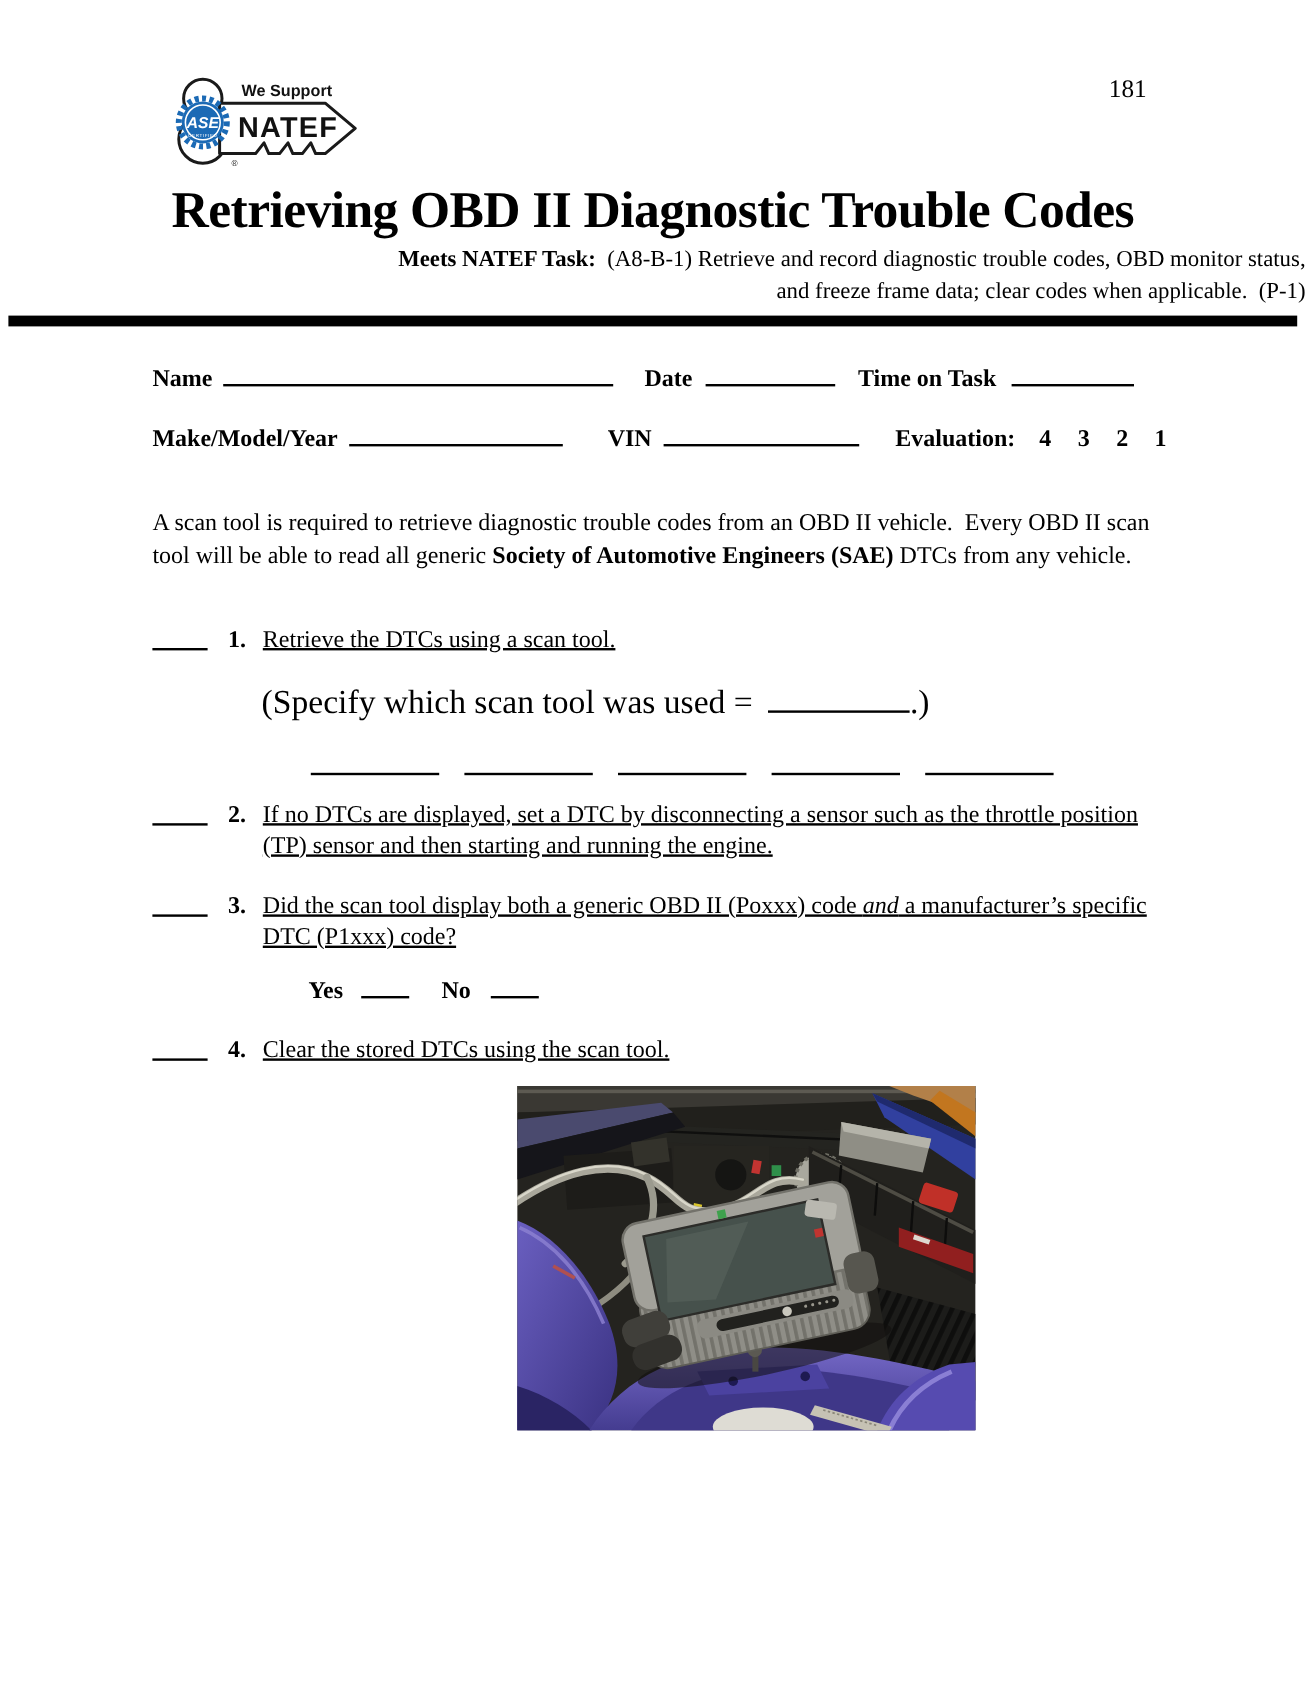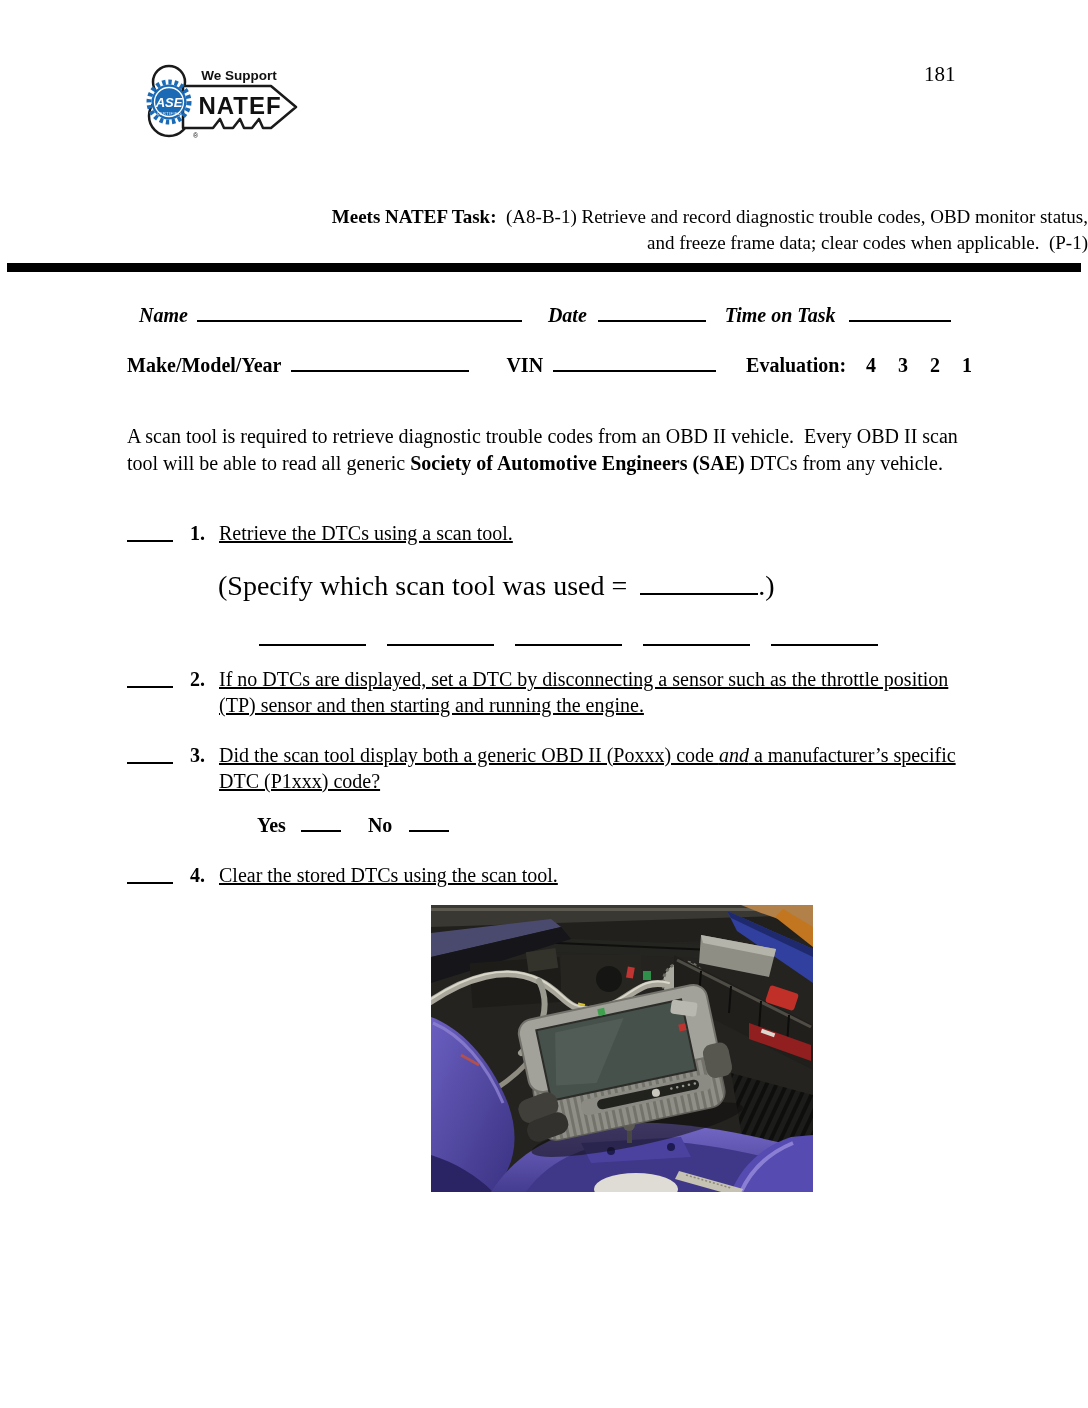--- a/index.html
+++ b/index.html
@@ -18,21 +18,21 @@
   .logo { left:133px; top:56px; }
 
   .title { left:0; top:153px; width:1088px; text-align:center;
            font-size:43px; font-weight:700; letter-spacing:-0.5px; line-height:1.05; }
   .subtitle { left:0; top:204px; width:1088px; text-align:right;
               font-size:19px; line-height:26px; }
 
   .divider { left:7px; top:263px; width:1074px; height:9px; background:#000; }
 
   .formrow { font-size:20px; white-space:nowrap; }
-  .row1 { left:139px; top:302px;font-style:italic; }
+  .row1 { left:127px; top:302px; }
   .row2 { left:127px; top:352px; }
 
   .intro { left:127px; top:423px; width:836px; font-size:20px; line-height:27px; }
 
   .task { left:127px; display:flex; font-size:20px; line-height:26px; }
   .task-blank { width:46px; margin-right:17px; margin-top:2px; }
   .num { width:24px; font-weight:700; flex:none; }
   .task-text { width:738px; margin-left:5px;text-decoration:underline; }
 
   .specify { left:218px; top:570px; font-size:28px; }
@@ -71,20 +71,21 @@
     <g>
       <circle cx="36" cy="46" r="20" fill="none" stroke="#1b6ab5" stroke-width="5" stroke-dasharray="3.4 2.8"></circle>
       <circle cx="36" cy="46" r="17.5" fill="#1b6ab5"></circle>
       <circle cx="36" cy="46" r="14.5" fill="none" stroke="#ffffff" stroke-width="1.3"></circle>
       <text x="36" y="51" text-anchor="middle" font-size="13" font-weight="bold" font-style="italic" fill="#fff">ASE</text>
       <text x="36" y="58.5" text-anchor="middle" font-size="3.8" letter-spacing="0.5" fill="#fff">CERTIFIED</text>
     </g>
     <text x="60" y="82" font-size="7" fill="#111">®</text>
   </svg>
 
+  <h1 class="abs title" style="margin:0;">Retrieving OBD II Diagnostic Trouble Codes</h1>
   <div class="abs subtitle">
     <span class="b">Meets NATEF Task:</span>&nbsp;
     <span>(A8-B-1) Retrieve and record diagnostic trouble codes, OBD monitor status,</span><br>
     <span>and freeze frame data; clear codes when applicable.&nbsp; (P-1)</span>
   </div>
 
   <div class="abs divider"></div>
 
   <div class="abs formrow row1">
     <span class="b">Name</span>

